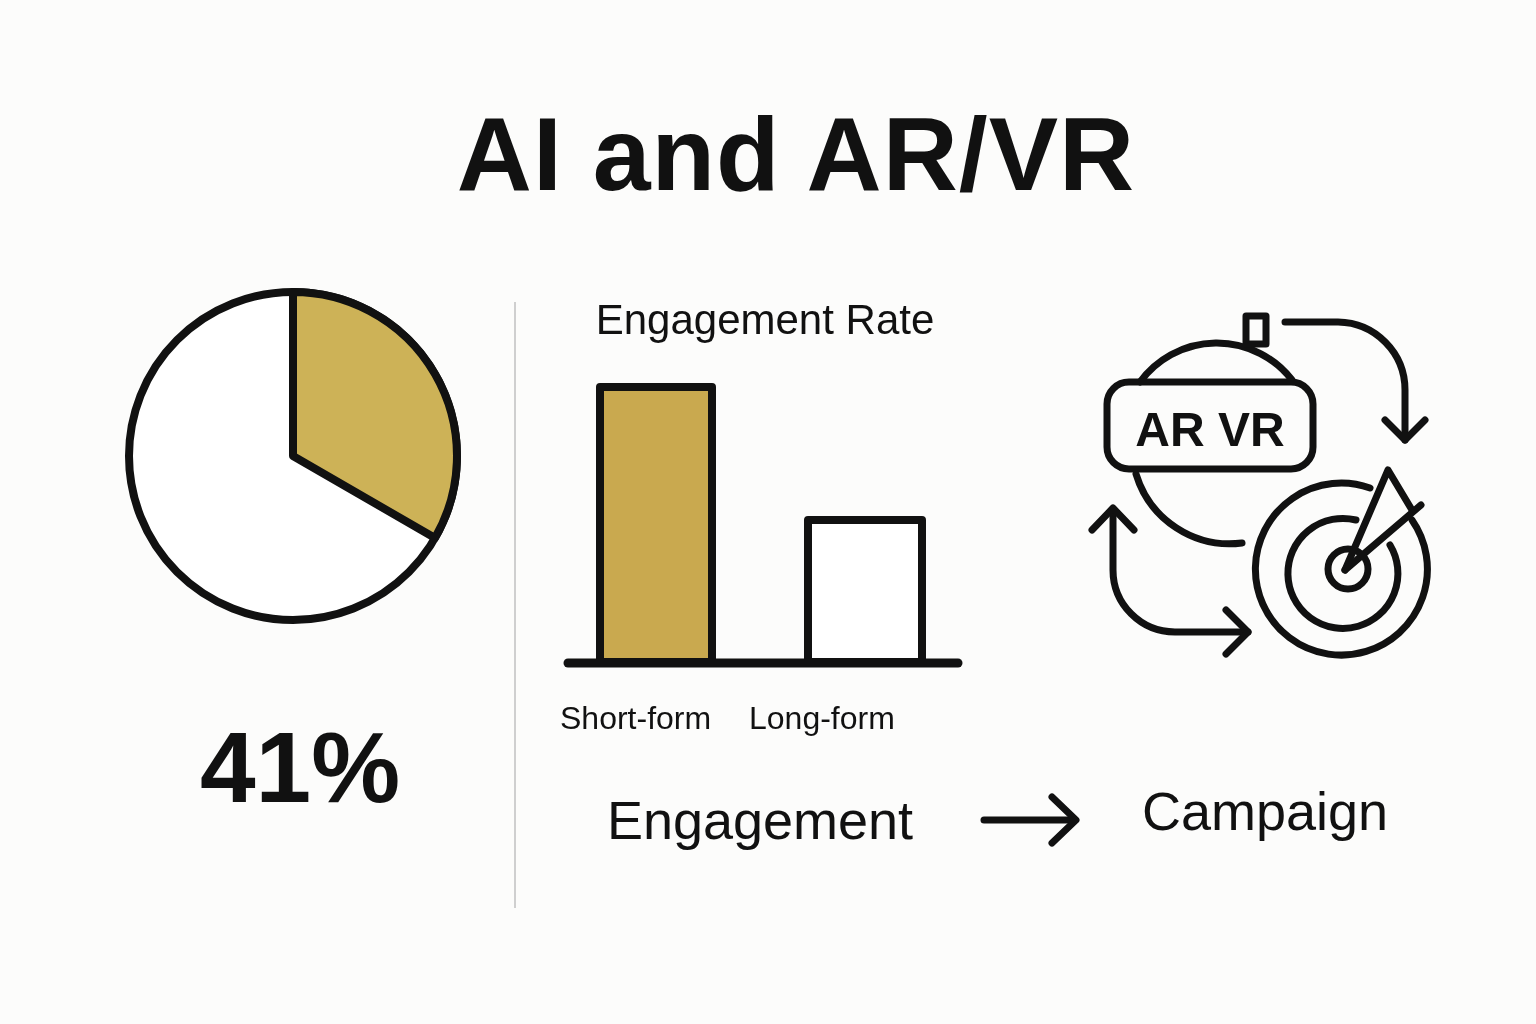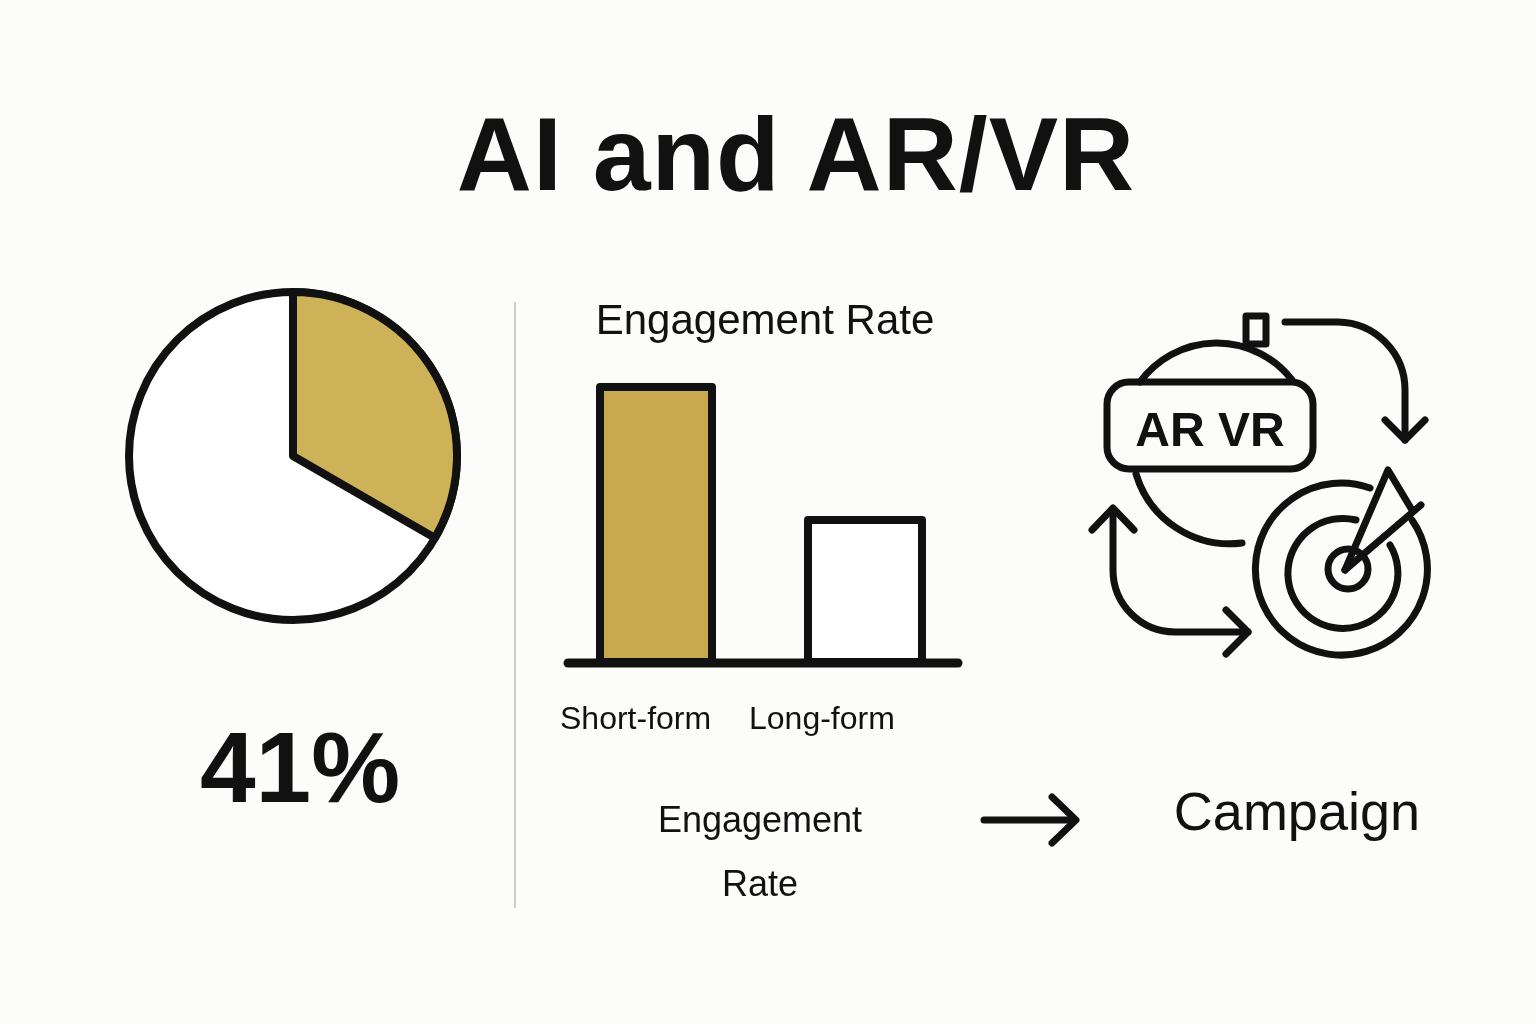--- a/index.html
+++ b/index.html
@@ -7,22 +7,22 @@
     width: 1536px; height: 1024px; background: #fcfcfb; position: relative; overflow: hidden;
     font-family: "Liberation Sans", "DejaVu Sans", sans-serif; color: #111;
   }
   .abs { position: absolute; }
   .title { left: 0; width: 1536px; top: 95px; text-align: center; font-size: 104px; font-weight: 700; letter-spacing: 1px; margin-left: 28px; }
   .divider { left: 514px; top: 302px; width: 2px; height: 606px; background: #cfcfcf; }
   .stat { left: 150px; width: 300px; top: 666px; text-align: center; font-size: 100px; font-weight: 700; margin-top: 44px; }
   .stat-label { left: 130px; width: 330px; top: 788px; text-align: center; font-size: 50px; line-height: 66px; }
   .bar-title { left: 560px; width: 410px; top: 296px; text-align: center; font-size: 42px; }
   .bar-label { top: 700px; font-size: 32px; }
-  .eng-label { left: 560px; width: 400px; top: 788px; text-align: center; font-size: 36px; line-height: 64px; }
-  .campaign { left: 1110px; width: 310px; top: 780px; text-align: right; font-size: 54px; }
+  .eng-label { left: 560px; width: 400px; top: 788px; text-align: center; font-size: 54px; line-height: 64px; }
+  .campaign { left: 1110px; width: 310px; top: 780px; text-align: center; font-size: 54px; }
   svg { position: absolute; overflow: visible; }
 </style>
 </head>
 <body>
 
 <div class="abs title">AI and AR/VR</div>
 
 <svg style="left:0;top:0;" width="1536" height="1024">
   <circle cx="293" cy="456" r="164" fill="#ffffff" stroke="#111" stroke-width="8"></circle>
   <path d="M293,456 L293,292 A164,164 0 0,1 435,538 Z" fill="#cdb257" stroke="#111" stroke-width="8" stroke-linejoin="round"></path>
@@ -38,21 +38,20 @@
 <svg style="left:0;top:0;" width="1536" height="1024">
   <rect x="600" y="387" width="112" height="275" fill="#c9a94f" stroke="#111" stroke-width="8" stroke-linejoin="round"></rect>
   <rect x="808" y="520" width="114" height="142" fill="#ffffff" stroke="#111" stroke-width="8" stroke-linejoin="round"></rect>
   <line x1="568" y1="663" x2="958" y2="663" stroke="#111" stroke-width="9" stroke-linecap="round"></line>
 </svg>
 <div class="abs bar-label" style="left:560px;">Short-form</div>
 <div class="abs bar-label" style="left:749px;">Long-form</div>
 
 <div class="abs eng-label">
   <div>Engagement</div>
-  <div>Rate</div>
 </div>
 
 <svg style="left:0;top:0;" width="1536" height="1024">
   <line x1="984" y1="820" x2="1074" y2="820" stroke="#111" stroke-width="7" stroke-linecap="round"></line>
   <polyline points="1052,797 1076,820 1052,843" fill="none" stroke="#111" stroke-width="7" stroke-linecap="round" stroke-linejoin="round"></polyline>
 </svg>
 
 <svg style="left:0;top:0;" width="1536" height="1024">
   <g fill="none" stroke="#111" stroke-width="7" stroke-linecap="round" stroke-linejoin="round">
 

